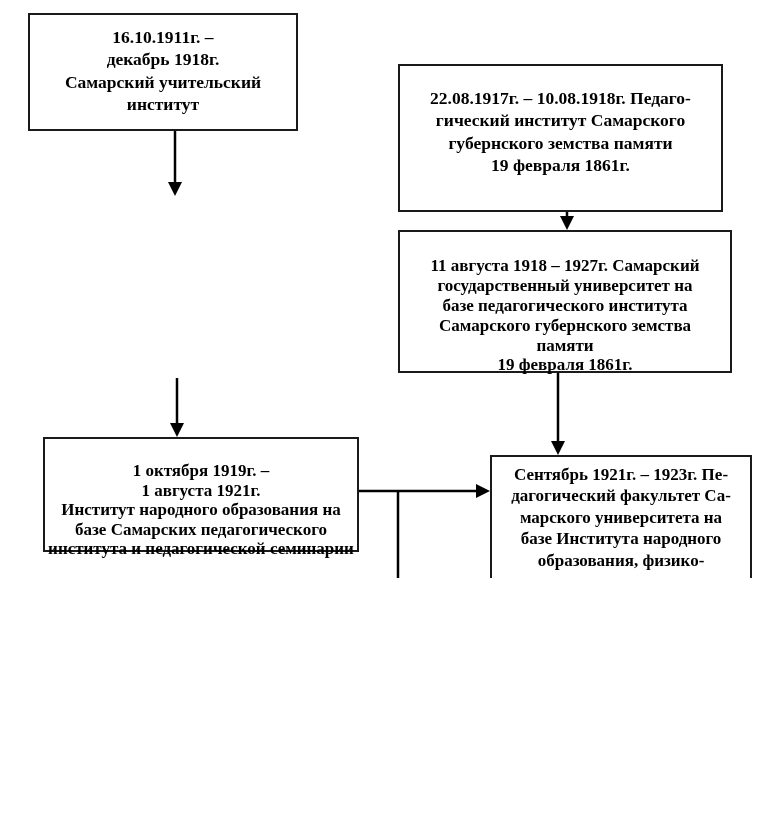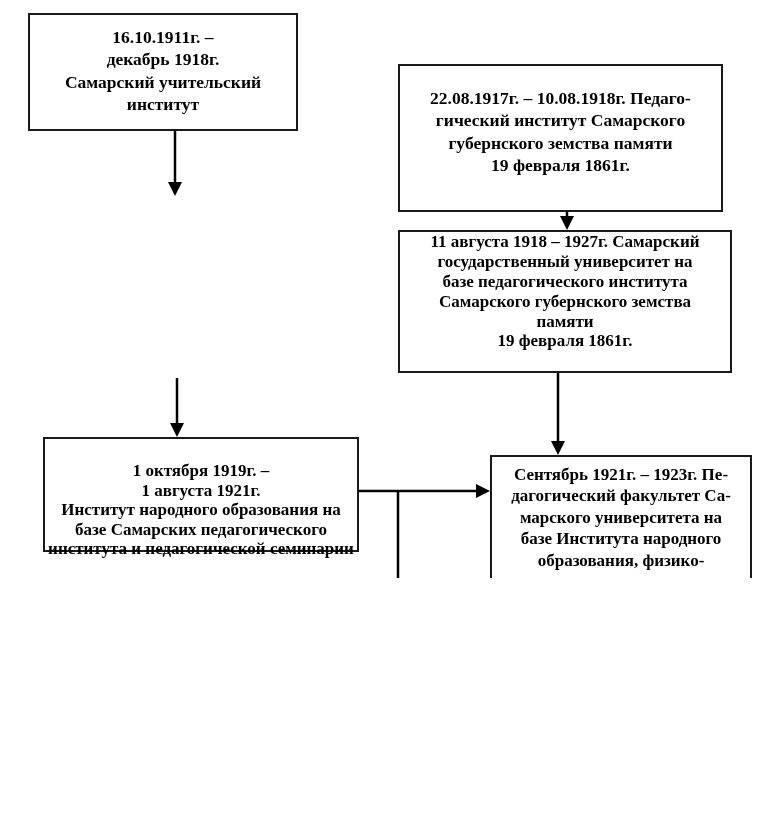--- a/index.html
+++ b/index.html
@@ -35,21 +35,21 @@
     font-weight: bold;
     color: #000000;
     font-size: 17.5px;
     line-height: 1.28;
   }
   
   .b1 { left: 28px;  top: 13px;  width: 270px; height: 118px; padding-top: 11px; }
   .b2 { left: 398px; top: 24px;  width: 325px; height: 148px; padding-top: 21px; margin-top: 40px; }
   .b3 { left: 28px;  top: 196px; width: 304px; height: 182px; padding-top: 7px; }
   .b3 .box-text { line-height: 1.21; }
-  .b4 { left: 398px; top: 230px; width: 334px; height: 143px; padding-top: 0; }
+  .b4 { left: 398px; top: 230px; width: 334px; height: 143px; padding-top: 24px; }
   .b4 .box-text { line-height: 1.17; font-size: 17px; }
   .b5 { left: 43px;  top: 437px; width: 316px; height: 115px; padding-top: 22px; }
   .b5 .box-text { line-height: 1.15; font-size: 17px; }
   .b6 { left: 490px; top: 455px; width: 262px; height: 190px; padding-top: 7px; }
   .b6 .box-text { line-height: 1.26; font-size: 17px; }
   .b7 { left: 179px; top: 677px; width: 411px; height: 128px; padding-top: 9px; }
   .b7 .box-text { line-height: 1.32; font-size: 18px; }
 </style>
 </head>
 <body>

